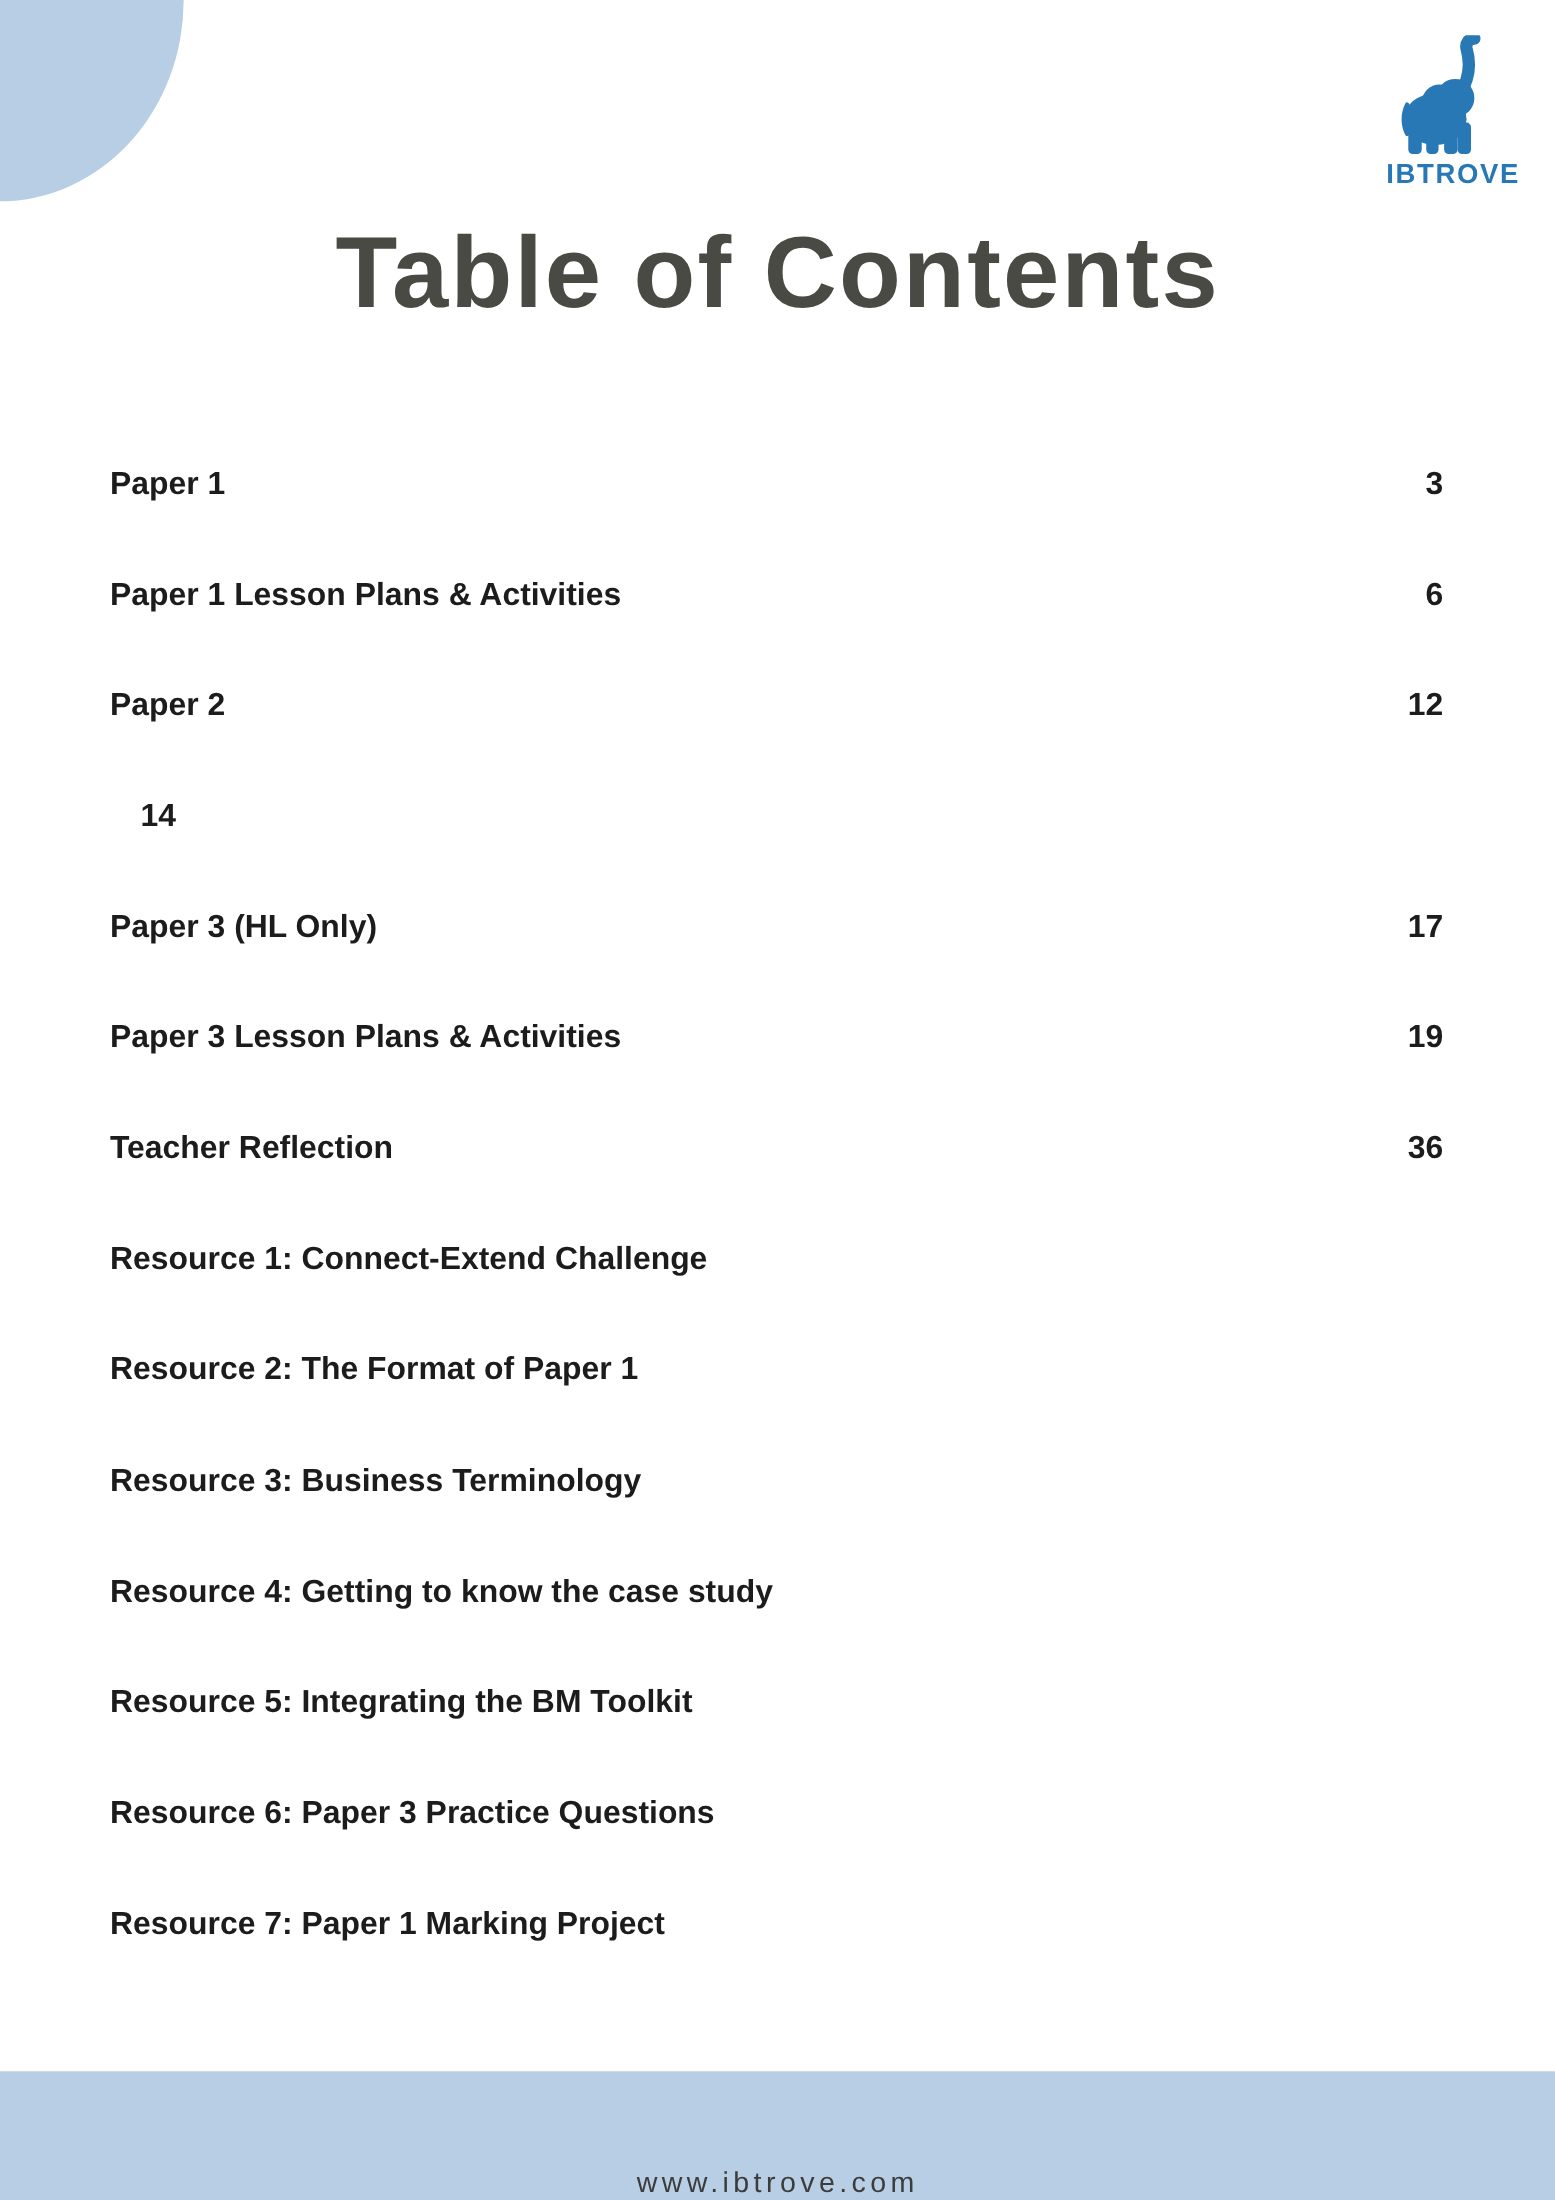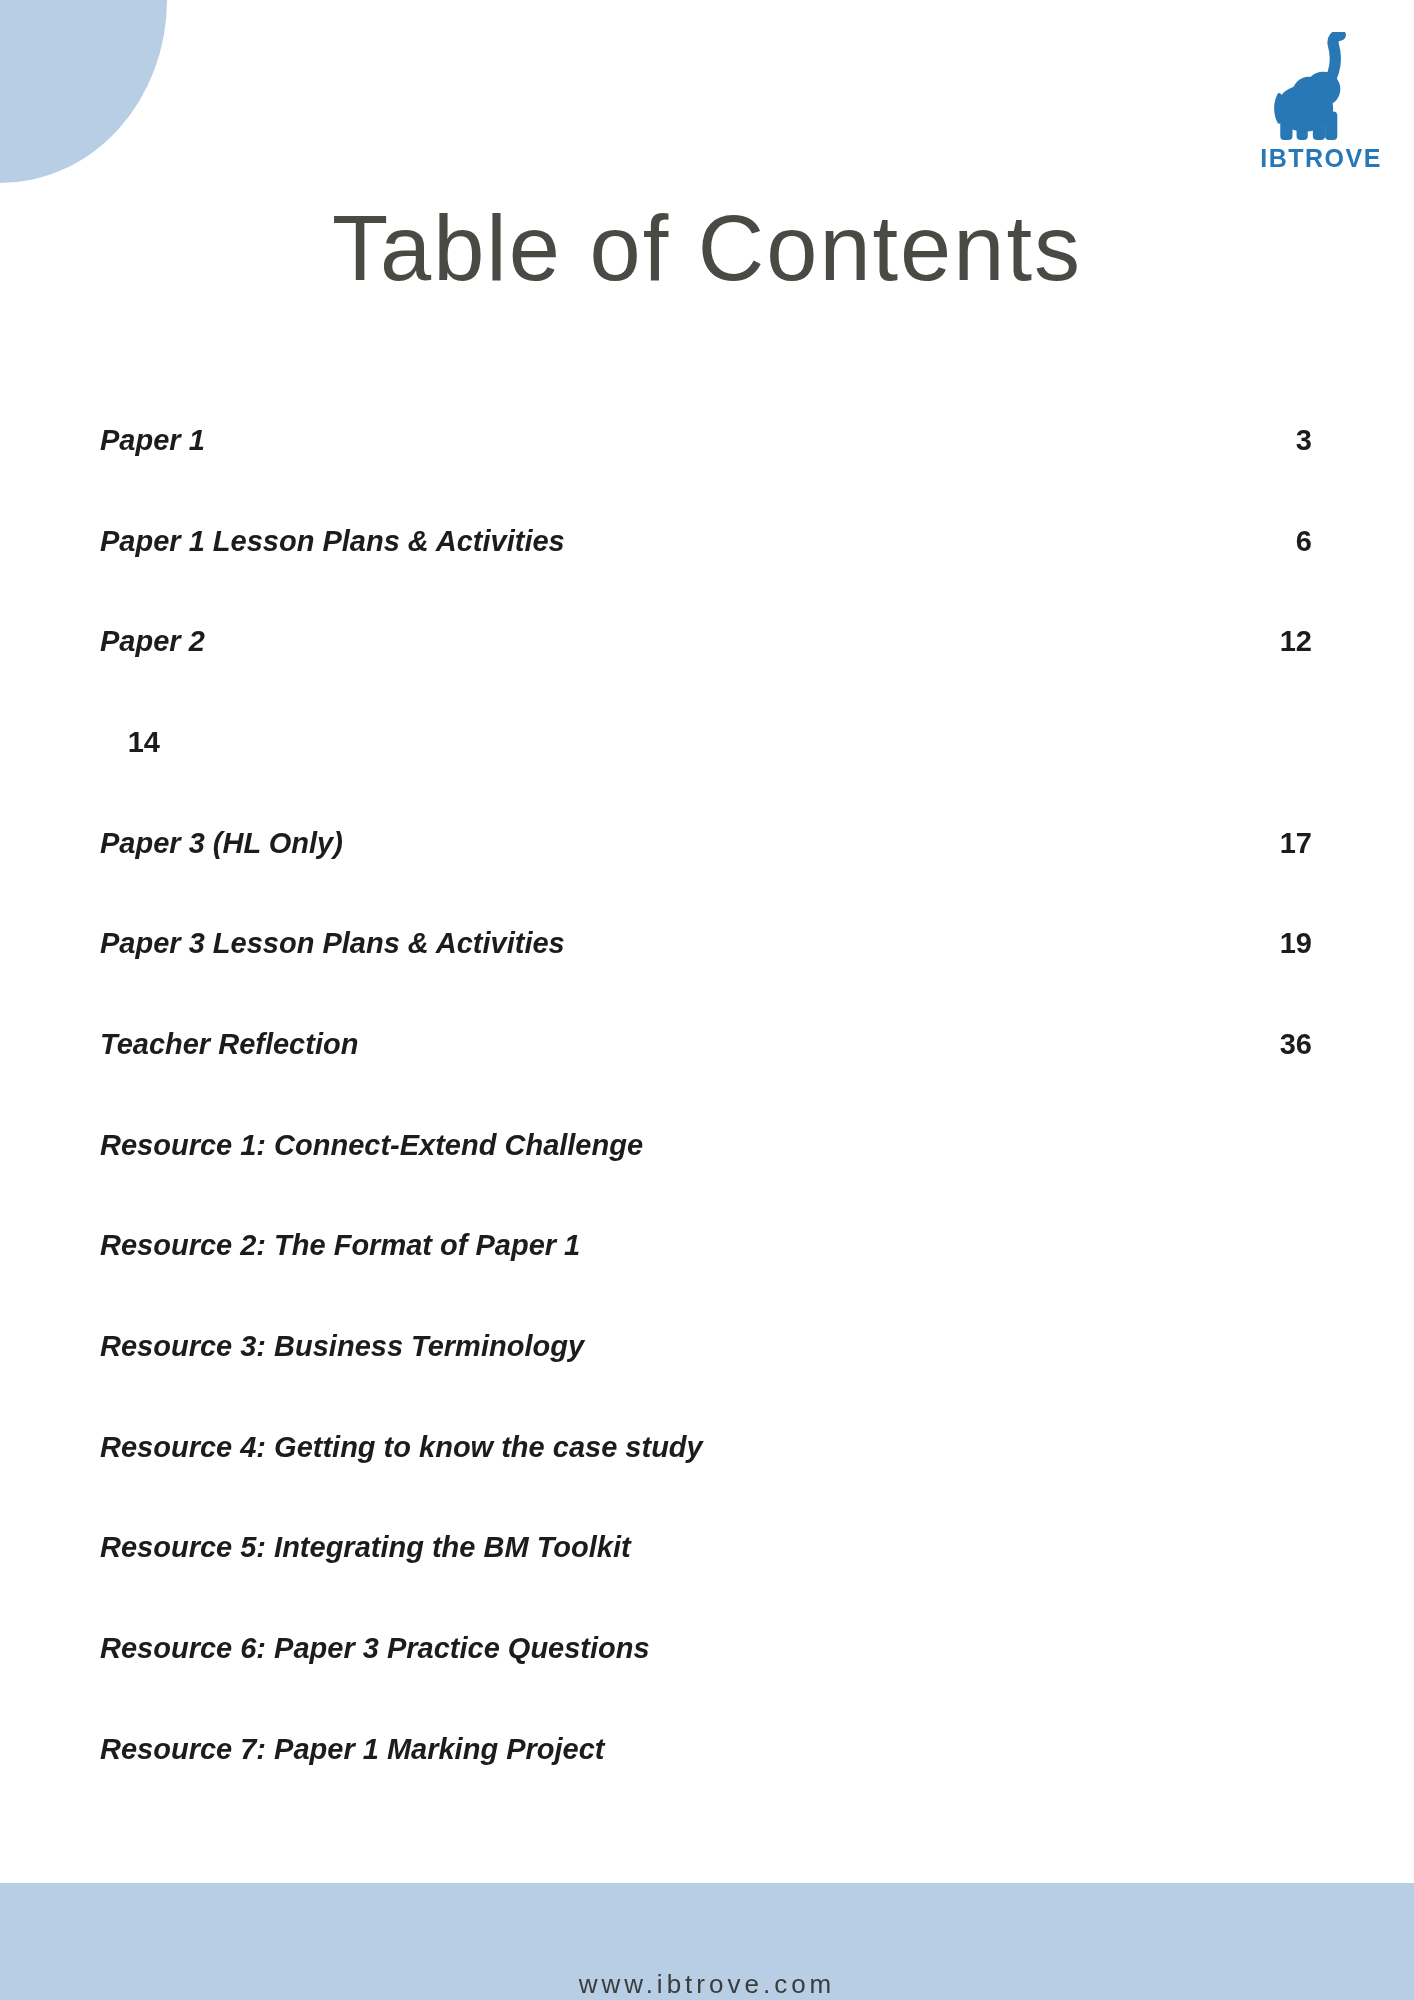--- a/index.html
+++ b/index.html
@@ -49,42 +49,42 @@
 
   
   .page-title {
     position: absolute;
     top: 198px;
     left: 0;
     width: 100%;
     text-align: center;
     font-size: 92px;
     line-height: 1.1;
-    font-weight: normal;
+    font-weight: bold;
     letter-spacing: 2px;
     color: #4a4a45;
   }
 
   
   .toc-list {
     position: absolute;
     top: 390px;
     left: 100px;
     right: 102px;
   }
   .toc-row {
     height: 100.7px;
     display: flex;
     justify-content: space-between;
     align-items: center;
     font-weight: bold;
     font-size: 29px;
     color: #1c1c1c;
   }
-  .toc-label { text-align: center; font-style: italic; }
+  .toc-label { text-align: center; }
   .toc-page  { text-align: right; min-width: 60px; }
 
   
   .footer {
     position: absolute;
     left: 0;
     bottom: 0;
     width: 100%;
     height: 117px;
     background: #b8cee4;

